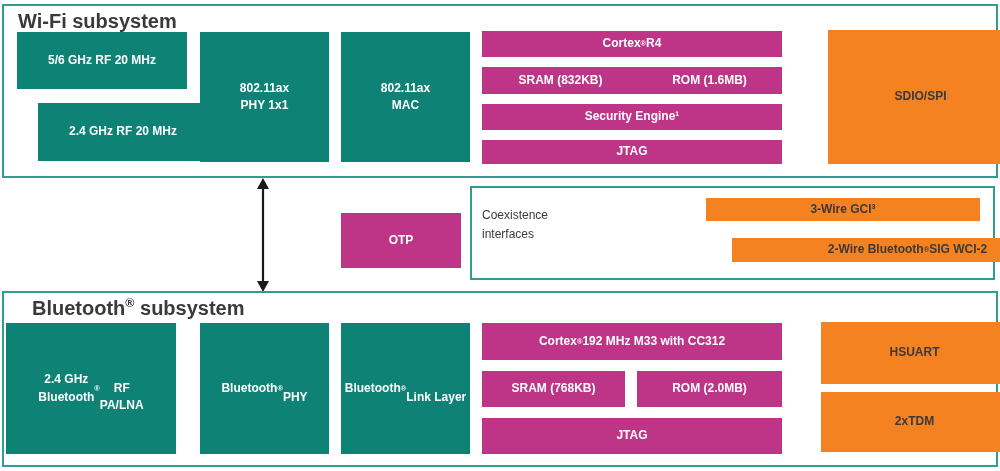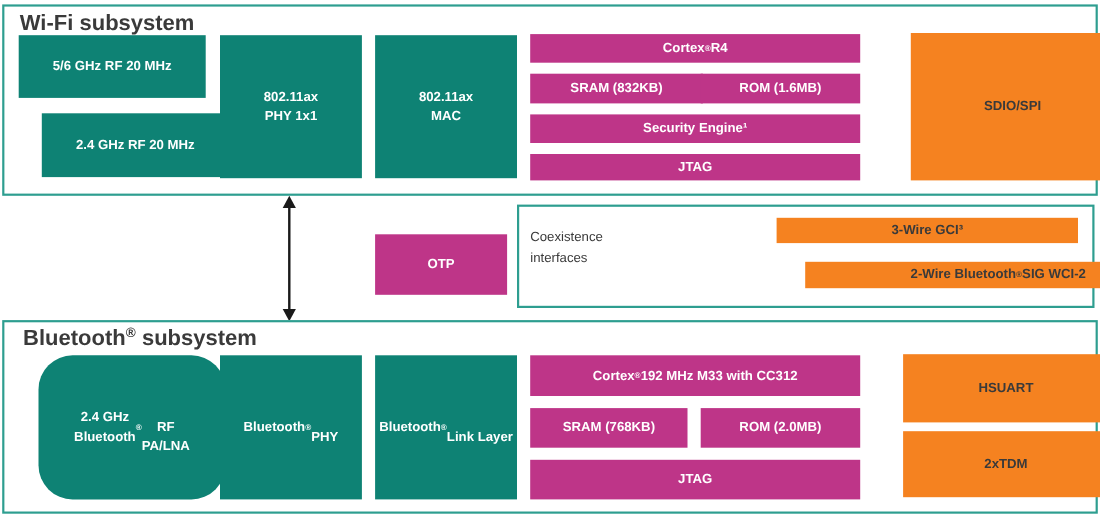--- a/index.html
+++ b/index.html
@@ -65,23 +65,23 @@
   </svg>
 
   <div class="blk magenta" style="left:341px;top:213px;width:120px;height:55px;">OTP</div>
 
   <div class="coex-box" style="left:470px;top:186px;width:521px;height:90px;"></div>
   <div class="coex-title" style="left:482px;top:206px;width:185px;">Coexistence<br>interfaces</div>
   <div class="blk orange" style="left:678px;top:198px;width:274px;height:23px;">3-Wire GCI³</div>
   <div class="blk orange" style="left:704px;top:238px;width:351px;height:24px;">2-Wire Bluetooth<sup>®</sup> SIG WCI-2</div>
 
   <div class="subsys" style="left:2px;top:291px;width:992px;height:172px;"></div>
-  <div class="subsys-title" style="left:21px;top:297px;">Bluetooth<sup>®</sup> subsystem</div>
+  <div class="subsys-title" style="left:32px;top:297px;">Bluetooth<sup>®</sup> subsystem</div>
 
-  <div class="blk teal" style="left:35px;top:323px;width:170px;height:131px;border-radius:31px;">2.4 GHz<br>Bluetooth<sup>®</sup><br>RF<br>PA/LNA</div>
+  <div class="blk teal" style="left:6px;top:323px;width:170px;height:131px;">2.4 GHz<br>Bluetooth<sup>®</sup><br>RF<br>PA/LNA</div>
   <div class="blk teal" style="left:200px;top:323px;width:129px;height:131px;">Bluetooth<sup>®</sup><br>PHY</div>
   <div class="blk teal" style="left:341px;top:323px;width:129px;height:131px;">Bluetooth<sup>®</sup><br>Link Layer</div>
 
   <div class="blk magenta" style="left:482px;top:323px;width:300px;height:37px;">Cortex<sup>®</sup> 192 MHz M33 with CC312</div>
   <div class="blk magenta" style="left:482px;top:371px;width:143px;height:36px;">SRAM (768KB)</div>
   <div class="blk magenta" style="left:637px;top:371px;width:145px;height:36px;">ROM (2.0MB)</div>
   <div class="blk magenta" style="left:482px;top:418px;width:300px;height:36px;">JTAG</div>
 
   <div class="blk orange" style="left:793px;top:322px;width:187px;height:62px;">HSUART</div>
   <div class="blk orange" style="left:793px;top:392px;width:187px;height:60px;">2xTDM</div>

